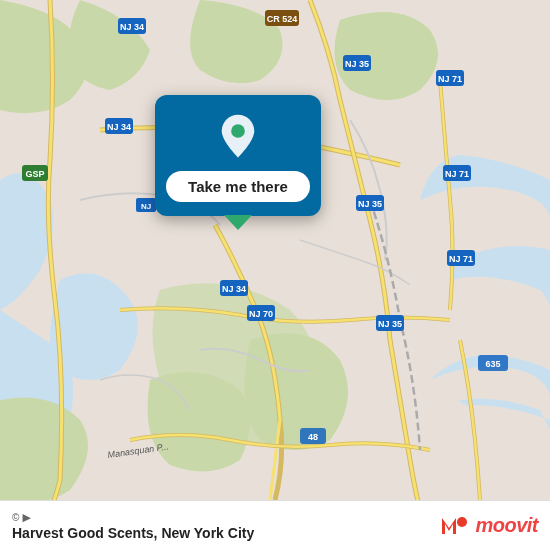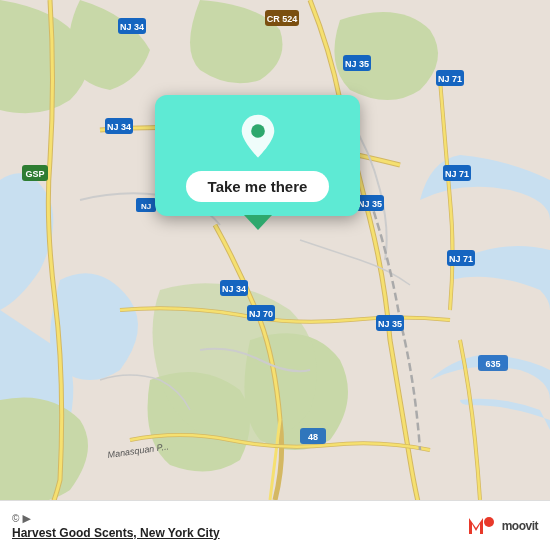--- a/index.html
+++ b/index.html
@@ -26,22 +26,22 @@
       height: 100%;
       position: absolute;
       top: 0; left: 0;
     }
 
     
     #popup-card {
       position: absolute;
       top: 95px;
       left: 155px;
-      width: 205px;
-      background: #5eead4;
+      width: 166px;
+      background: #0369a1;
       border-radius: 12px;
       display: flex;
       flex-direction: column;
       align-items: center;
       padding: 18px 16px 14px;
       box-shadow: 0 4px 16px rgba(0,0,0,0.35);
       z-index: 10;
     }
 
     #popup-card::after {
@@ -96,37 +96,37 @@
 
     #osm-attribution {
       font-size: 10px;
       color: #555;
       display: flex;
       align-items: center;
       gap: 3px;
     }
 
     #location-name {
-      font-size: 12px;
+      font-size: 14px;
       font-weight: 600;
       color: #222;
-      text-decoration: underline;
     }
 
     #moovit-logo {
       display: flex;
       align-items: center;
       gap: 3px;
     }
 
     .moovit-text {
-      font-size: 12px;
+      font-size: 20px;
       font-weight: 700;
-      color: #404040;
+      color: #ef4444;
       letter-spacing: -0.5px;
+      font-style: italic;
     }
   </style>
 </head>
 <body>
 
 <div id="map-container">
 
   <svg id="map-svg" viewBox="0 0 550 500" xmlns="http://www.w3.org/2000/svg">
 
     <rect width="550" height="500" fill="#e8e0d8"></rect>

